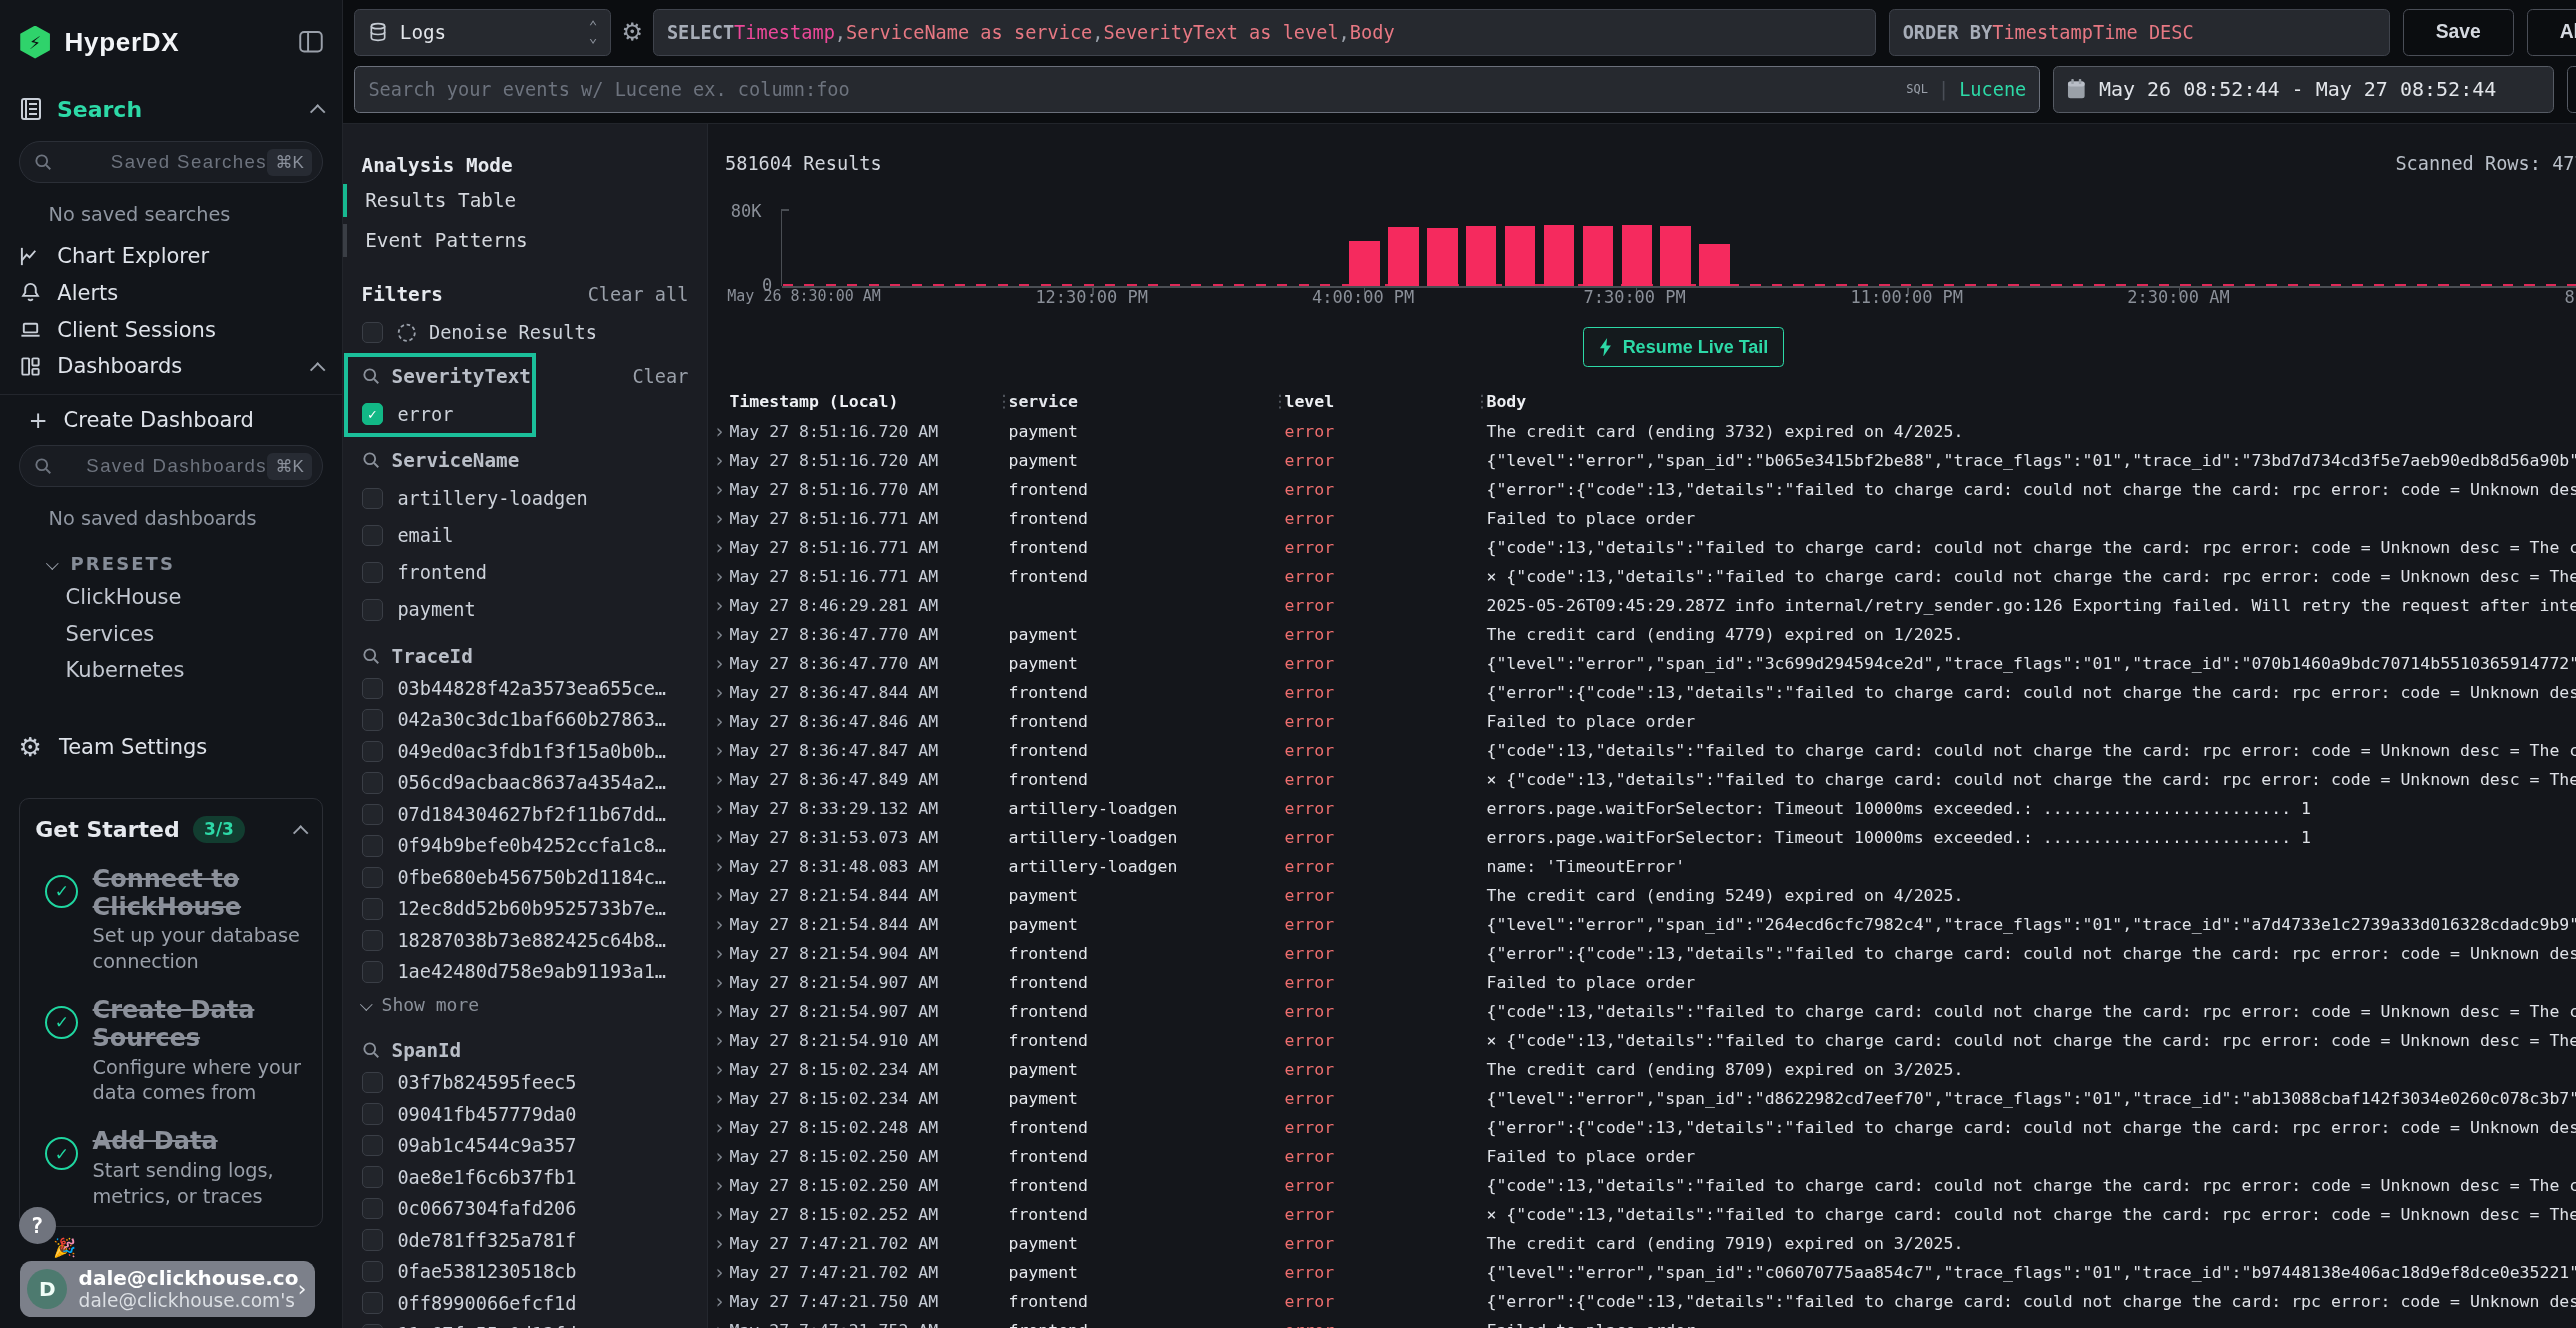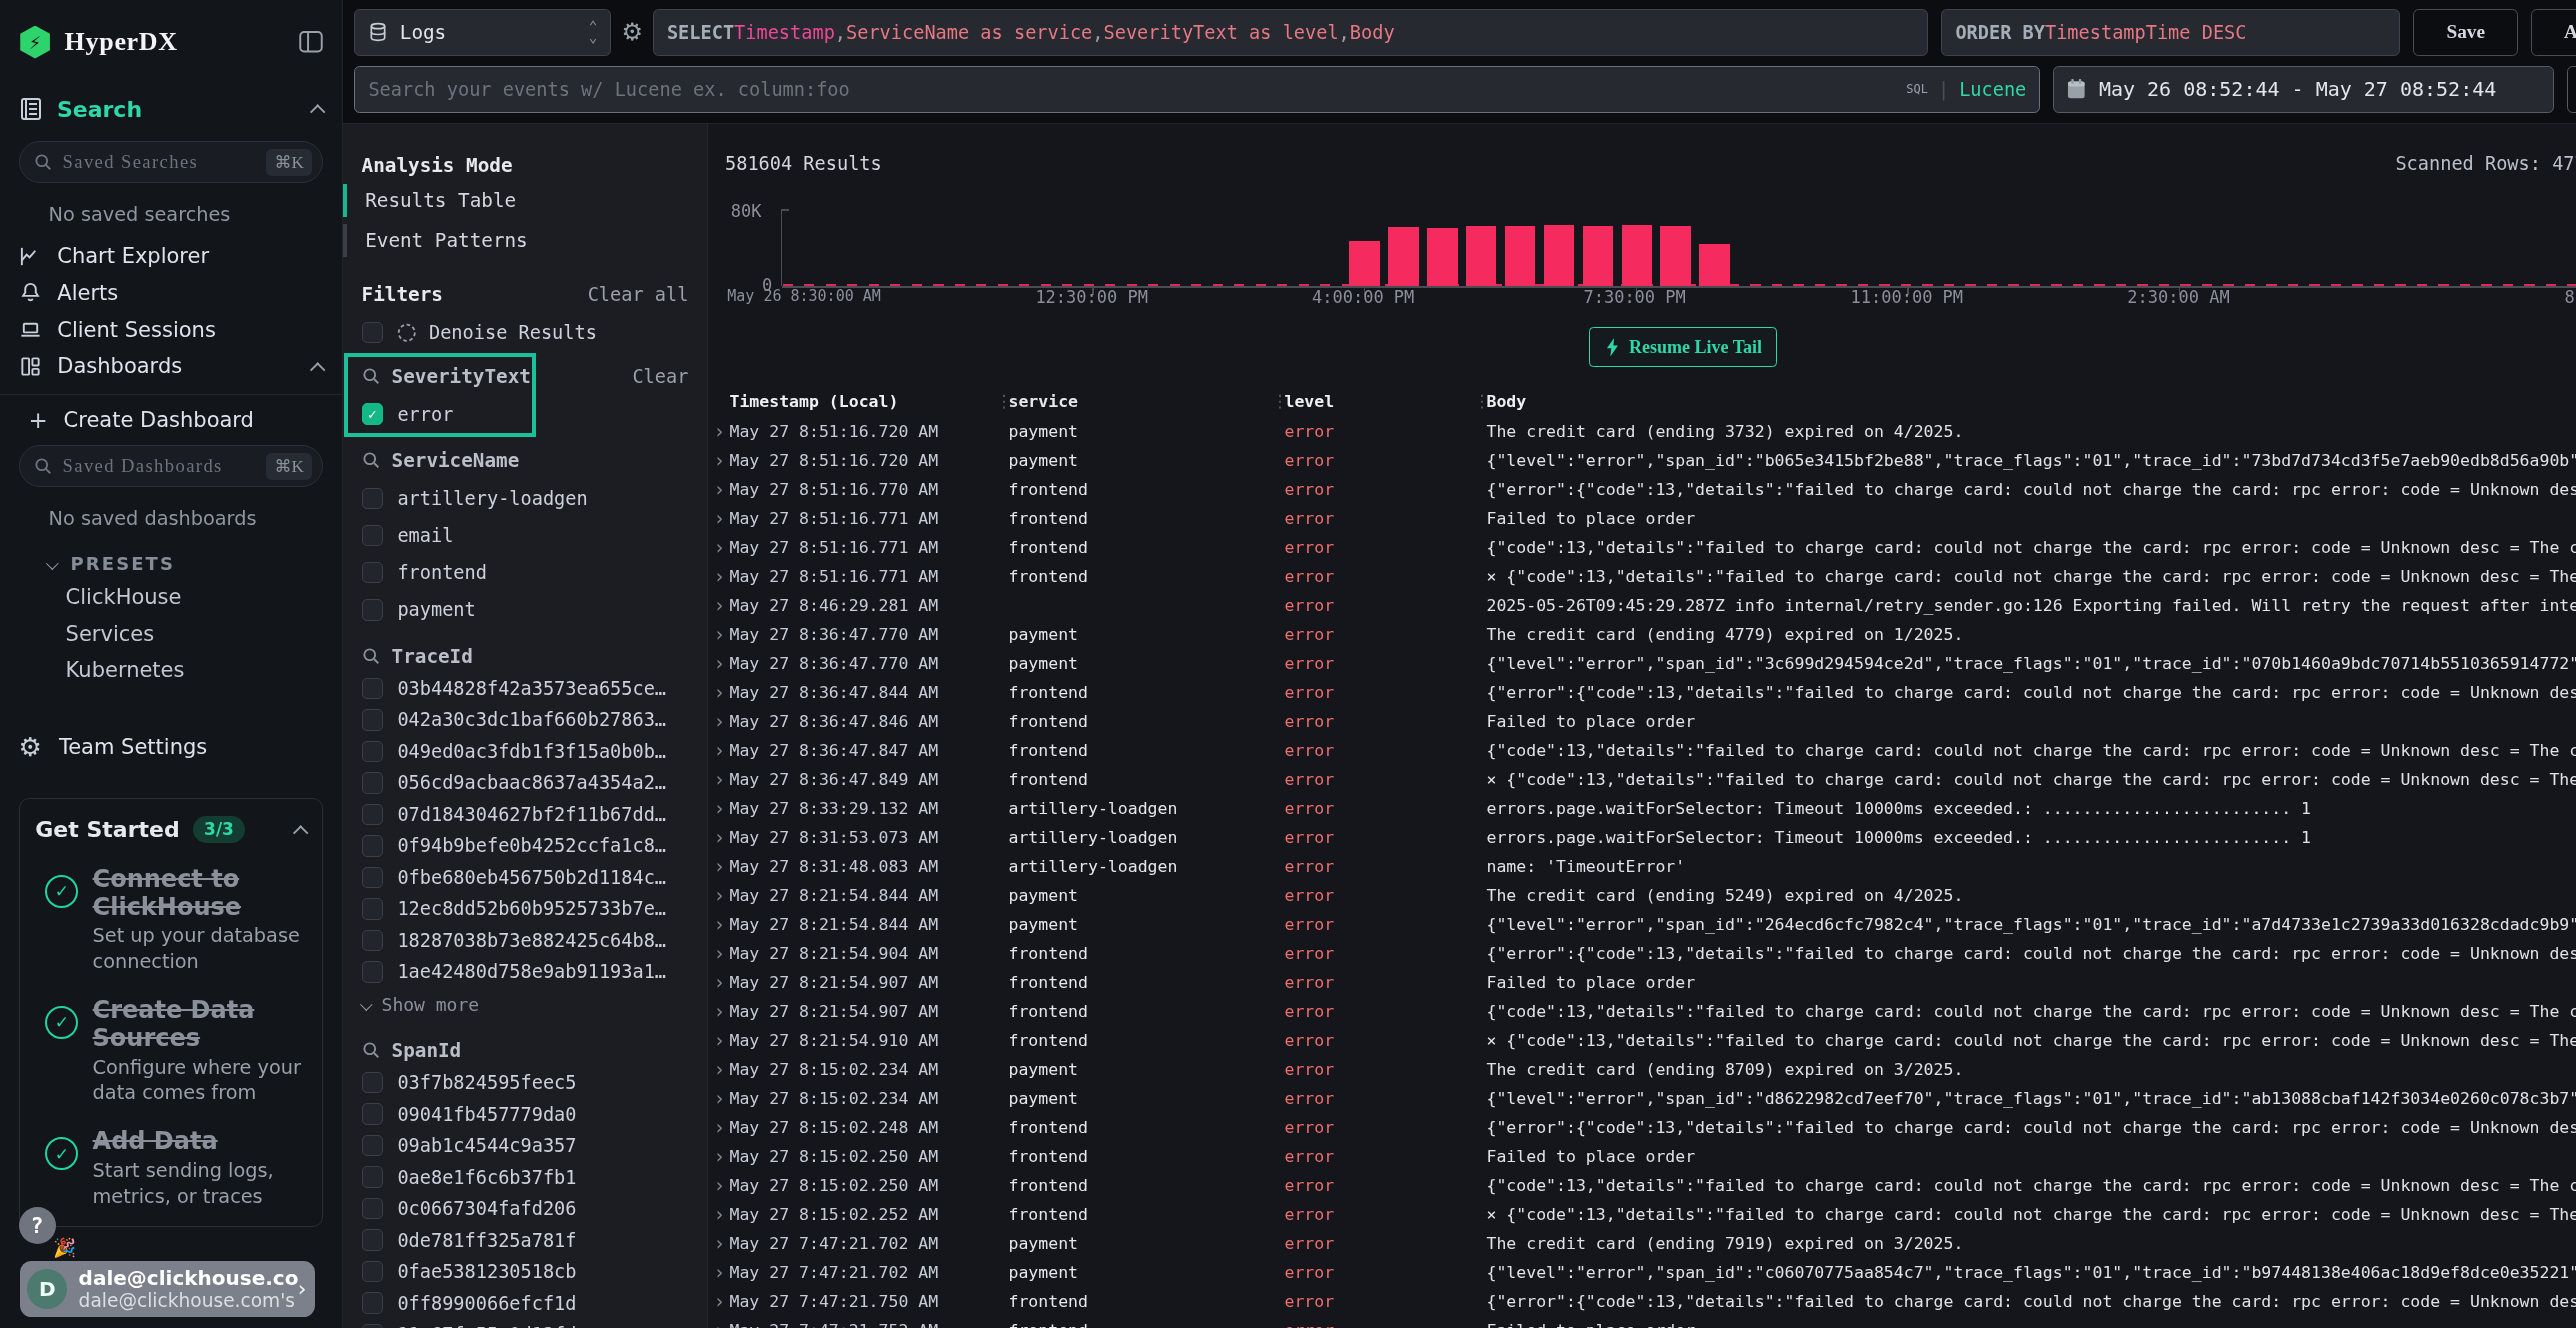--- a/index.html
+++ b/index.html
@@ -1,18 +1,18 @@
 <!DOCTYPE html>
 <html style="font-size:11.4px"><head>
 <meta charset="utf-8">
 <style>
   * { box-sizing: border-box; margin:0; padding:0; }
   html,body { width:2576px; height:1328px; overflow:hidden; background:#0b0d10;
     font-family:"DejaVu Sans Mono", monospace; -webkit-font-smoothing:antialiased; }
-  .mono { font-family:Liberation Serif, serif; }
+  .mono { font-family:Liberation Sans, sans-serif;text-align:right; }
   .sans { font-family:"DejaVu Sans","Liberation Sans",sans-serif; }
 
   #app { display:flex; width:2576px; height:1328px; }
 
   
   #sidebar { width:343px; min-width:343px; height:100%; background:#12151a;
     border-right:0.7px solid #22252b; position:relative; padding:0 18.6px; }
   .logo-row { display:flex; align-items:center; height:84px; }
   .logo-hex { width:33px; height:33px; background:#2fd36b; color:#0b0d10;
     clip-path:polygon(50% 0,95% 25%,95% 75%,50% 100%,5% 75%,5% 25%);
@@ -74,21 +74,21 @@
   .src-select { width:257px; justify-content:flex-start; cursor:pointer; }
   .src-select .src-label { margin-left:11.4px; font-size:19.3px; color:#e2e5ea; }
   .src-updown { margin-left:auto; color:#8a909a; font-size:14.3px; line-height:0.8; text-align:center; }
   .gear-btn { color:#9aa0aa; font-size:24px; margin:0 10px; cursor:pointer;
     font-family:"DejaVu Sans",sans-serif; }
   .sql-input { flex:1; overflow:hidden; white-space:nowrap; cursor:text; }
   .seg-kw { color:#a7adb8; font-weight:bold; }
   .seg-purple { color:#ec4899; }
   .seg-red { color:#e77883; }
   .seg-dim { color:#9aa0aa; }
-  .order-input { width:459px; margin-left:13px; overflow:hidden; white-space:nowrap; cursor:text; }
+  .order-input { width:501px; margin-left:13px; overflow:hidden; white-space:nowrap; cursor:text; }
   .tb-btn { border:0.7px solid #4a4e57; border-radius:5.7px; height:47px; padding:0 32px;
     display:flex; align-items:center; color:#d5d9e0; font-size:19.3px; font-weight:bold;
     margin-left:13px; background:transparent; cursor:pointer; }
   .search-input { flex:1; border-color:#6b707b; cursor:text; }
   .search-ph { color:#6d737e; flex:1; white-space:nowrap; overflow:hidden; }
   .lang-sql { color:#9aa0aa; font-size:12px;margin-left:32px; }
   .lang-sep { color:#4a4e57; margin:0 10px; font-size:18.6px; }
   .lang-lucene { color:#2dd9a7; font-size:18.6px; cursor:pointer; }
   .date-box { width:501px; margin-left:13px; border-color:#565b64; cursor:pointer; }
   .date-text { margin-left:13px; font-size:20px; color:#e2e5ea; white-space:nowrap; }

